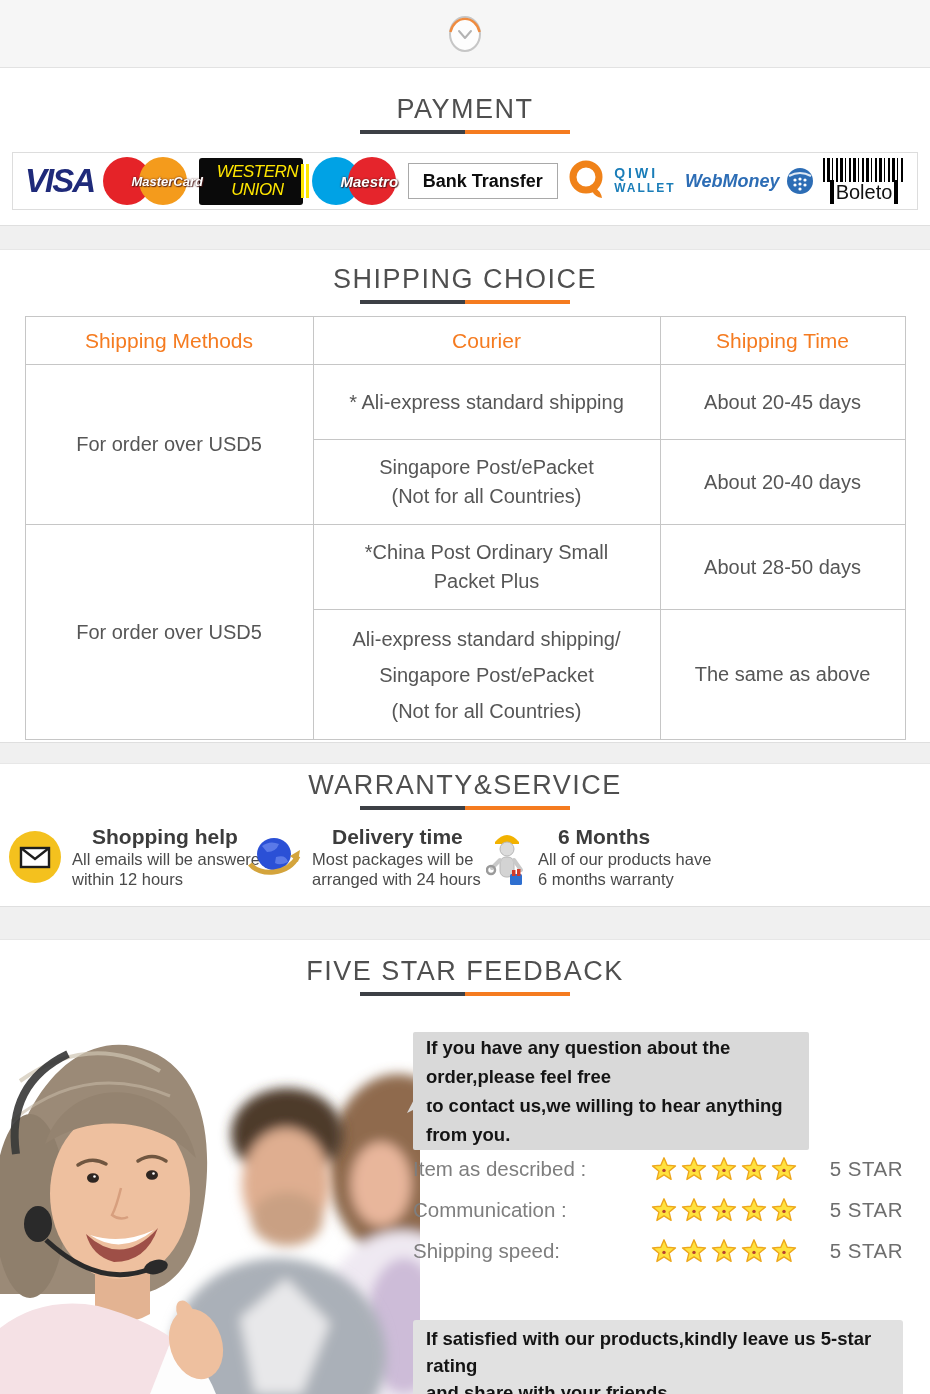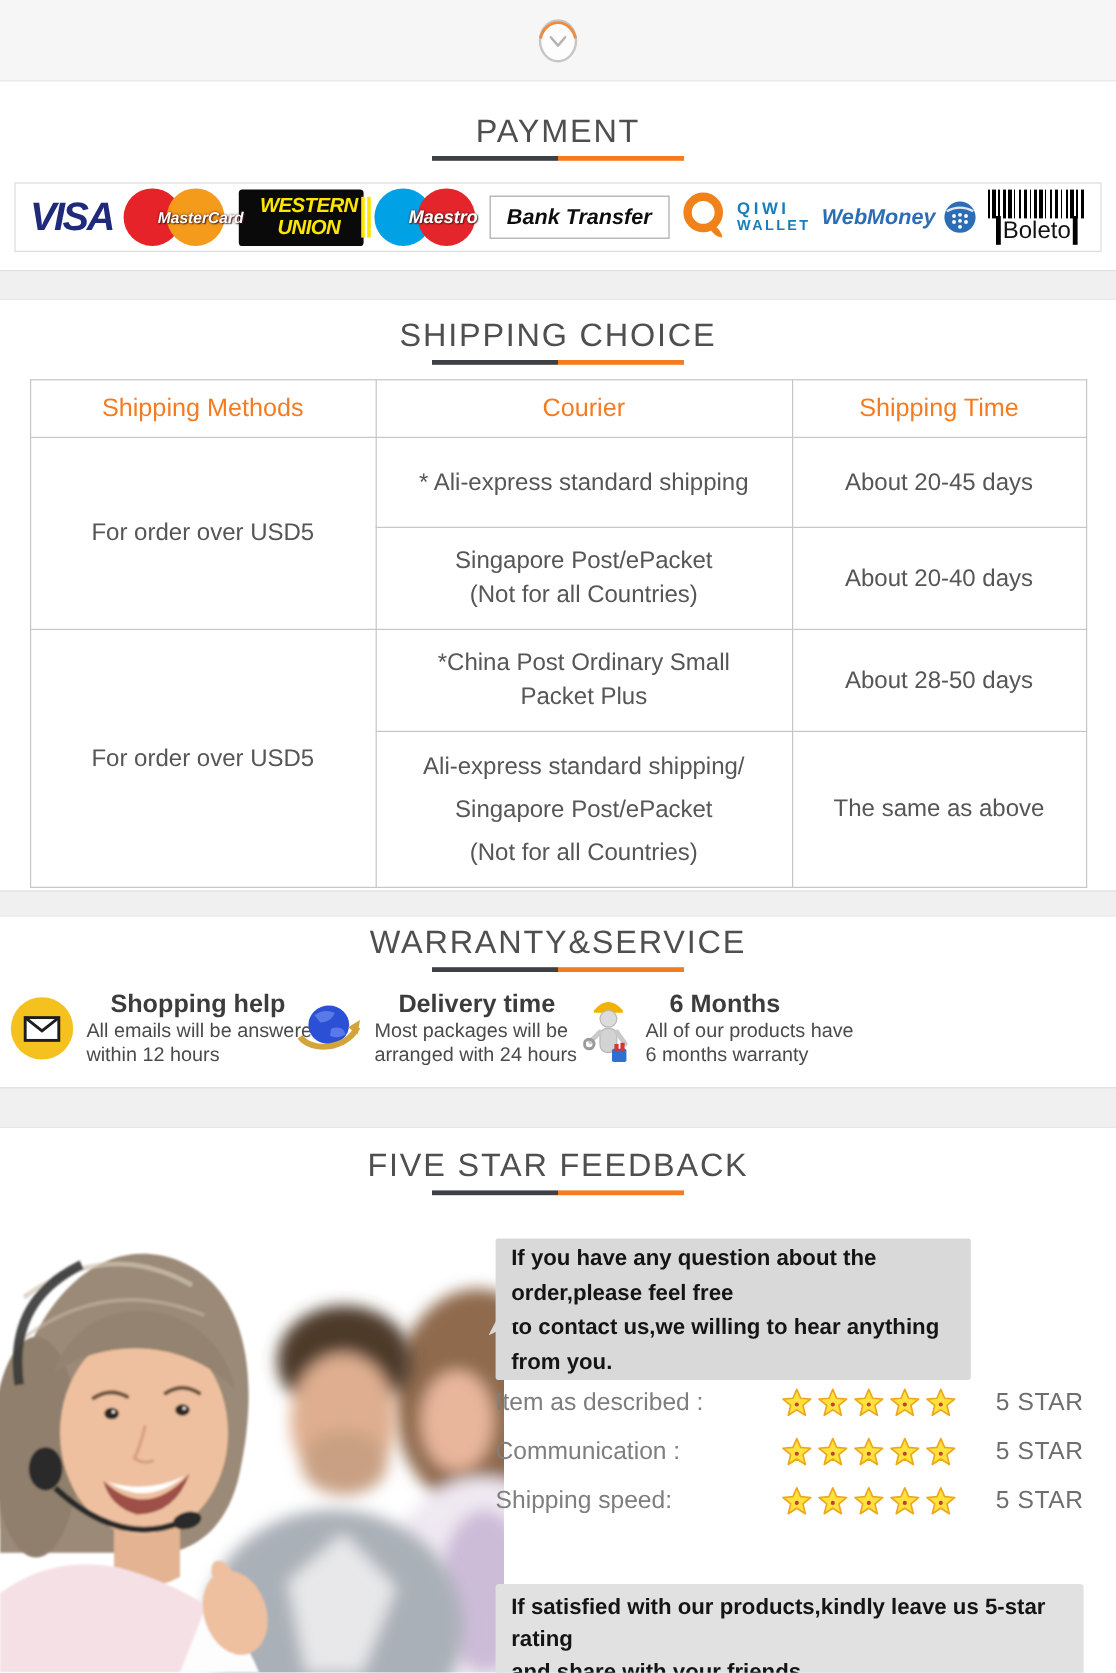--- a/index.html
+++ b/index.html
@@ -46,25 +46,25 @@
     position:absolute;left:0;right:0;top:19px;text-align:center;
     color:#fff;font-style:italic;font-weight:bold;
     text-shadow:0 0 2px rgba(70,20,20,.9),1px 1px 1px rgba(70,20,20,.8);
     padding-left:28px;
   }
   .mc-text{font-size:13px;}
   .maestro-text{font-size:15px;top:18px;}
   .wu-box{width:104px;height:47px;background:#0a0a0a;border-radius:3px;
     display:flex;align-items:center;justify-content:center;gap:3px;}
   .wu-lines{display:flex;flex-direction:column;align-items:center;line-height:18px;
-    color:#ffe600;font-weight:bold;font-style:italic;font-size:17px;letter-spacing:-.5px;margin-left:24px;}
+    color:#ffe600;font-weight:normal;font-style:italic;font-size:17px;letter-spacing:-.5px;margin-left:24px;}
   .wu-bars{display:flex;gap:2px;height:34px;}
   .wu-bars i{width:3px;background:#ffe600;}
   .bank-box{display:inline-block;min-width:150px;height:36px;line-height:34px;text-align:center;
-    border:1px solid #a9a9a9;background:#fff;color:#0d0d0d;font-weight:bold;font-size:18px;padding:0 8px;font-style:italic;}
+    border:1px solid #a9a9a9;background:#fff;color:#0d0d0d;font-weight:bold;font-size:18px;padding:0 8px;}
   .qiwi{gap:7px;}
   .qiwi-text{display:flex;flex-direction:column;color:#1a7db8;font-weight:bold;}
   .qiwi-text span{font-size:14px;letter-spacing:3px;line-height:15px;}
   .qiwi-text .q2{font-size:12px;letter-spacing:2px;}
   .wm{gap:6px;}
   .wm-text{color:#2d6db5;font-weight:bold;font-style:italic;font-size:18px;}
   .boleto{flex-direction:column;gap:0;}
   .barcode{width:82px;height:24px;
     background:repeating-linear-gradient(90deg,#000 0 2px,#fff 2px 4px,#000 4px 7px,#fff 7px 9px,#000 9px 10px,#fff 10px 13px);}
   .boleto-row{display:flex;align-items:center;gap:2px;margin-top:-2px;text-align:center;}

